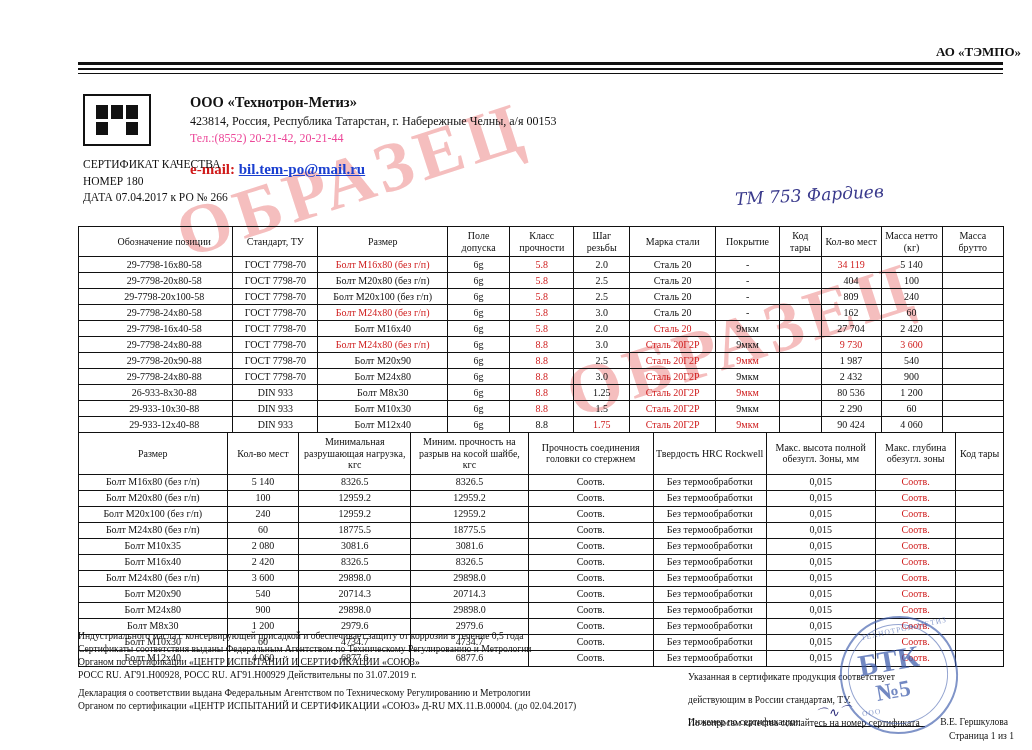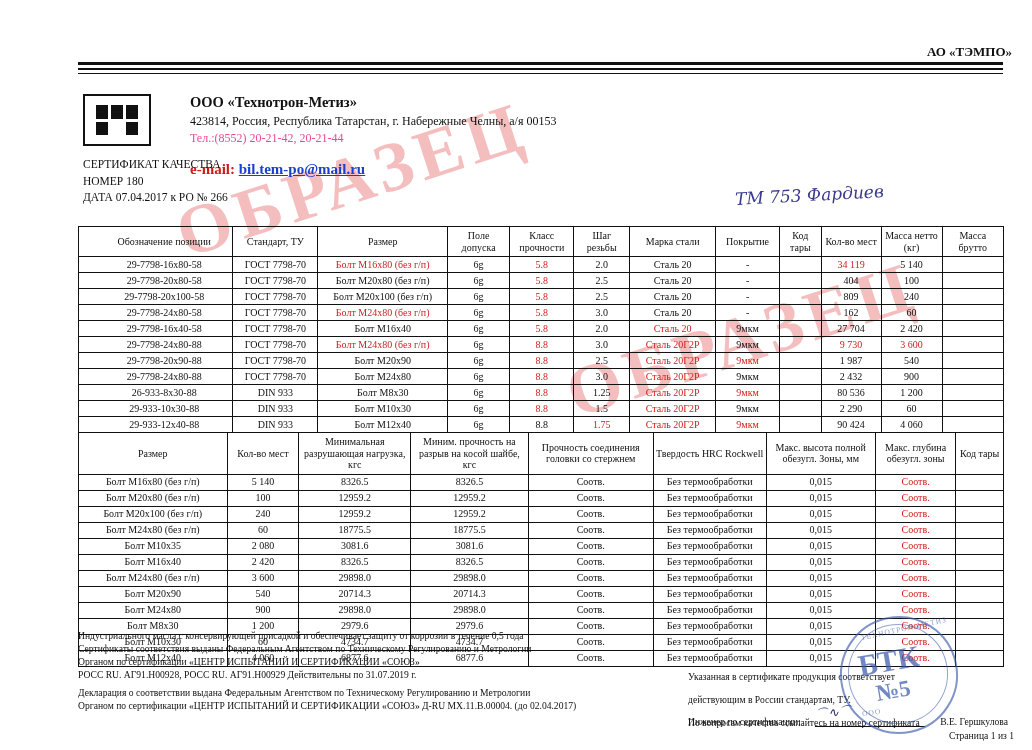--- a/index.html
+++ b/index.html
@@ -8,21 +8,21 @@
     background:#ffffff;
     font-family:"Liberation Serif", serif;
     color:#111;
     position:relative;
     overflow:hidden;
   }
   .page{position:relative;width:1032px;height:750px;}
 
   
   .company-top{
-    position:absolute;top:44px;right:20px;
+    position:absolute;top:44px;right:11px;
     font-family:"Liberation Serif", serif;
     font-weight:bold;font-size:13px;
   }
   .hr-stack{position:absolute;left:78px;top:62px;width:925px;}
   .hr-stack .l1{height:3px;background:#111;margin-bottom:3px;}
   .hr-stack .l2{height:2px;background:#111;margin-bottom:3px;}
   .hr-stack .l3{height:1px;background:#111;}
 
   .logo{
     position:absolute;left:83px;top:94px;

